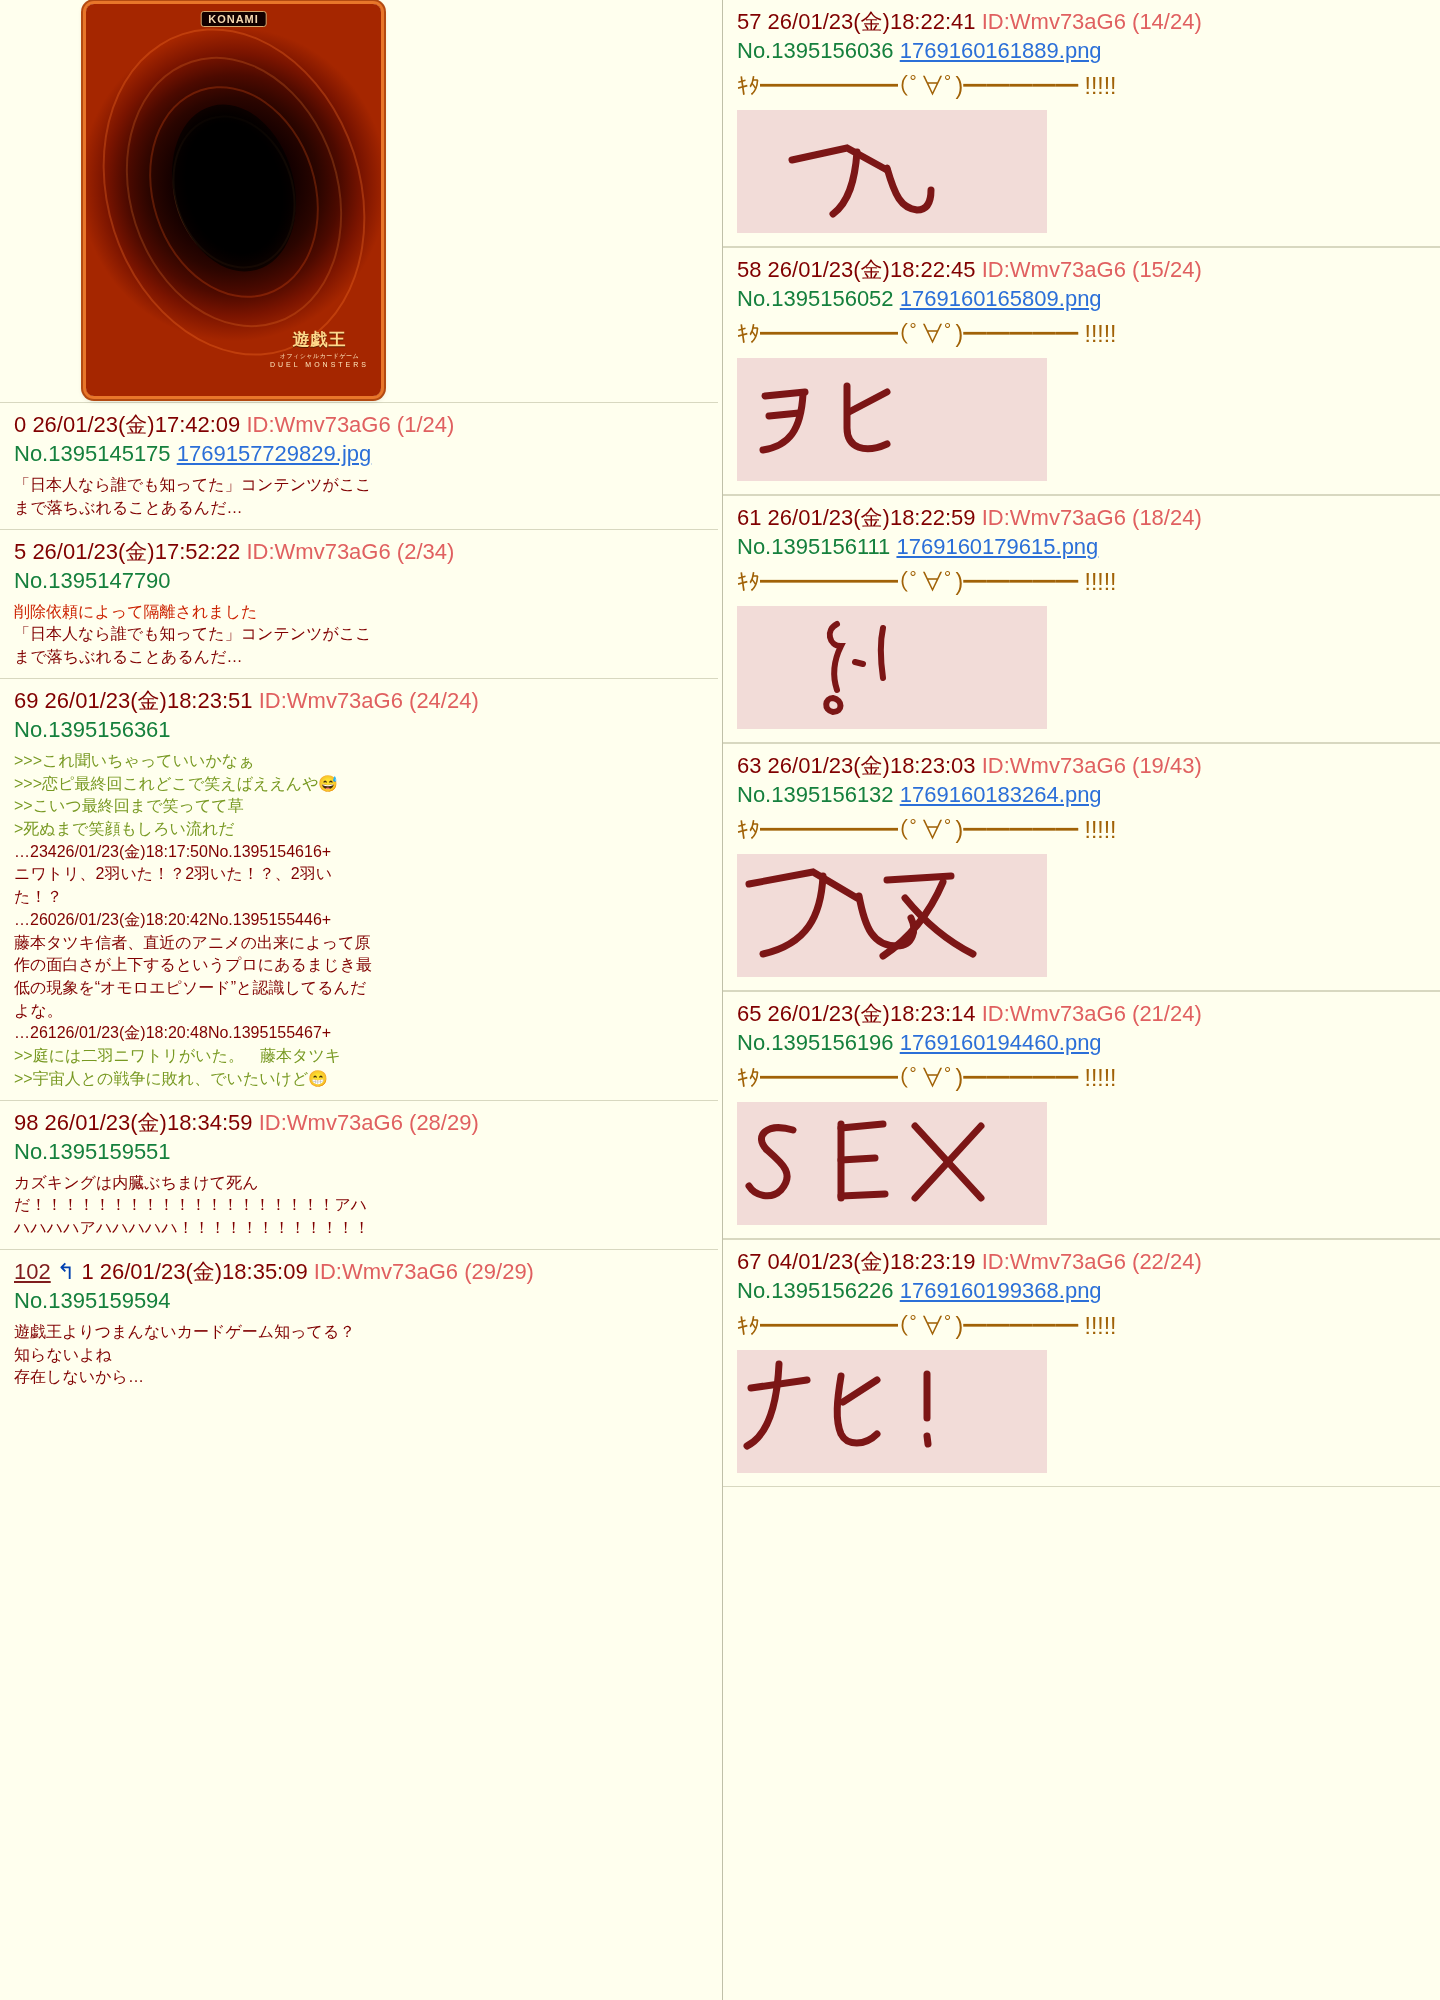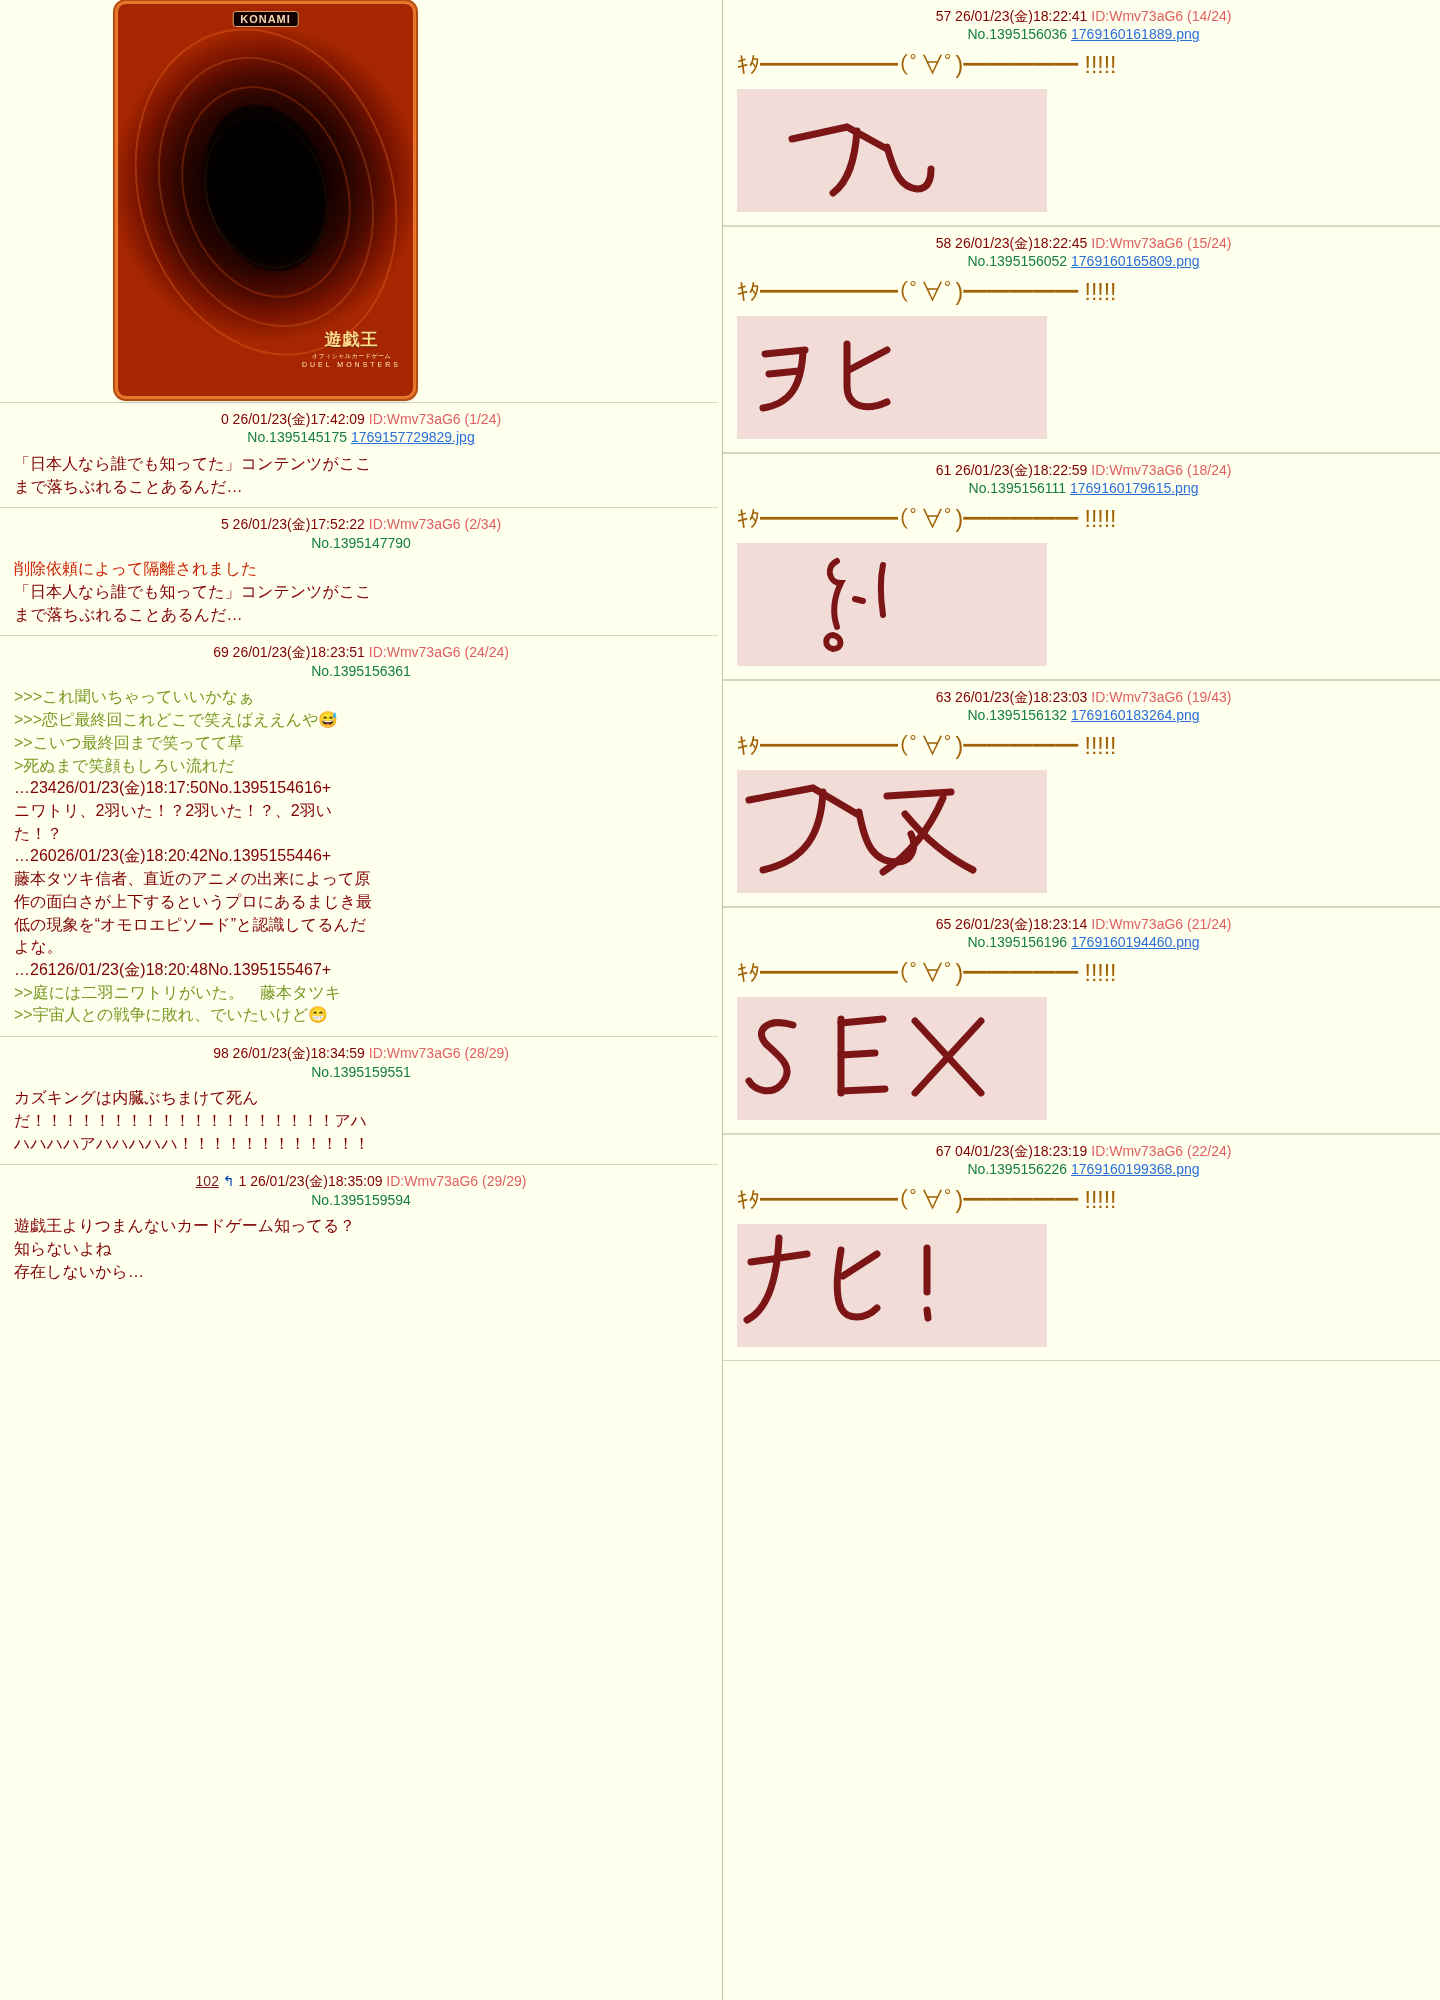--- a/index.html
+++ b/index.html
@@ -33,21 +33,21 @@
   #right-col {
     left: 722px;
     width: 718px;
     height: 2000px;
     background: #ffffee;
     border-left: 1px solid #c0c0a8;
   }
 
   
   .card-wrap {
-    padding: 4px 0 6px 118px;
+    padding: 4px 0 6px 86px;
   }
   .card {
     position: relative;
     width: 295px;
     height: 392px;
     border-radius: 8px;
     background:
       radial-gradient(ellipse 52% 40% at 50% 46%, #000000 0%, #120000 38%, #2a0500 55%, #4d0a00 70%, #7a1400 84%, #a52600 100%),
       linear-gradient(160deg, #5b0f00, #2c0600 60%, #7e1b00);
     box-shadow: 0 0 0 3px #e8762a, 0 0 0 5px #b34a12, 0 2px 7px rgba(0,0,0,.45);
@@ -112,25 +112,24 @@
     color: #ffe9bd;
   }
 
   
   .post {
     border-top: 1px solid #d8d8c0;
     padding: 7px 10px 9px 14px;
   }
   .post:first-of-type { border-top: none; }
   .post-head {
-    font-size: 14px;
+    font-size: 22px;
     line-height: 1.32;
     color: #800000;
     word-break: break-all;
-    text-align: center;
   }
   .num { color: #800000; }
   .resnum-link {
     color: #7f1d1d;
     text-decoration: underline;
     cursor: pointer;
   }
   .arrow { color: #0040b0; }
   .date { color: #800000; }
   .uid { color: #e06060; }

